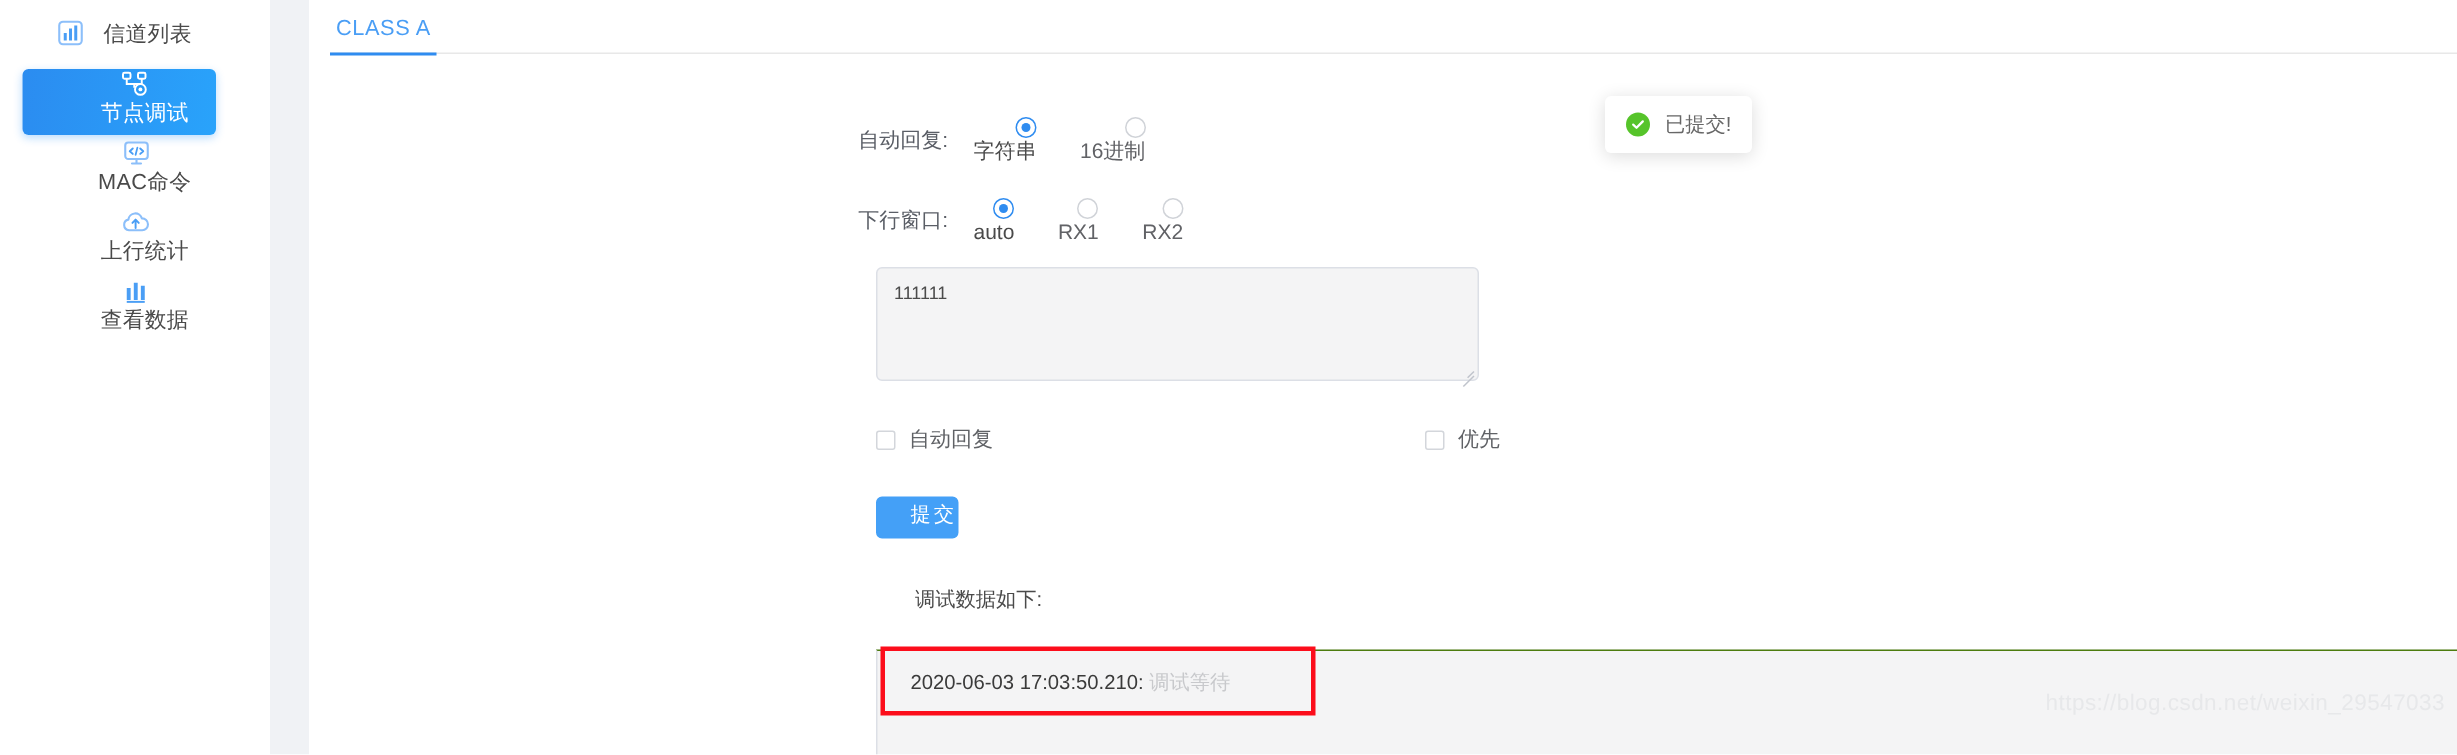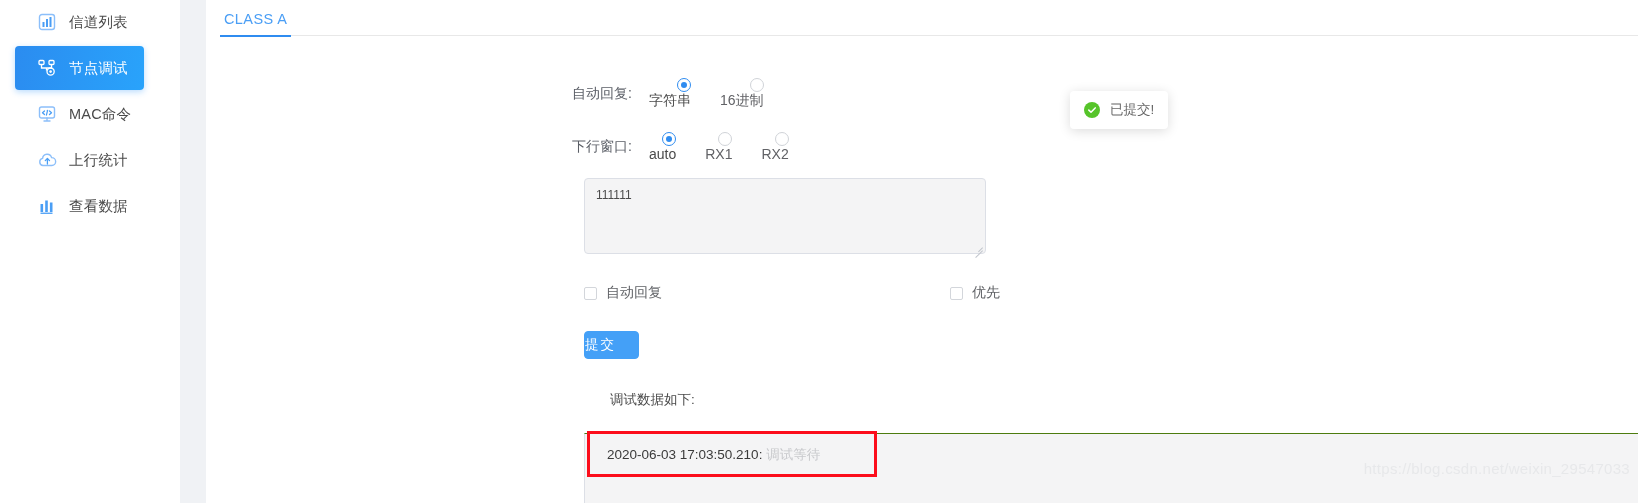--- a/index.html
+++ b/index.html
@@ -31,21 +31,21 @@
     position: relative;
     height: 44px;
     margin: 0 15px;
     display: flex;
     align-items: center;
     padding-left: 22px;
     border-radius: 4px;
     cursor: pointer;
     user-select: none;
   }
-  .nav-item + .nav-item { margin-top: 2px; }
+  .nav-item + .nav-item { margin-top: 2px; flex-direction: column; }
   .nav-item .nav-icon {
     width: 20px; height: 20px;
     display: inline-flex;
     align-items: center;
     justify-content: center;
     flex: 0 0 20px;
   }
   .nav-item .nav-label {
     margin-left: 12px;
     font-size: 14.5px;
@@ -208,26 +208,26 @@
   
   .submit-btn {
     position: absolute;
     left: 378px; top: 331px;
     width: 55px; height: 28px;
     background: #44a0f7;
     border: 1px solid #44a0f7;
     border-radius: 4px;
     color: #ffffff;
     font-size: 13.5px;
-    font-family: Liberation Serif, serif;
+    font-family: Liberation Mono, monospace;
     letter-spacing: 2px;
     cursor: pointer;
     padding: 0;
     line-height: 26px;
-    text-align: left;
+    text-align: right;
   }
 
   
   .debug-title {
     position: absolute;
     left: 404px; top: 391px;
     font-size: 13.5px;
     color: #4a4a4a;
   }
   .log-panel {
@@ -250,21 +250,21 @@
     position: absolute;
     left: 381px; top: 431px;
     width: 290px; height: 46px;
     border: 3px solid #fc0d1b;
     pointer-events: none;
   }
 
   
   .toast {
     position: absolute;
-    left: 864px; top: 91px;
+    left: 864px; top: 64px;
     height: 38px;
     min-width: 94px;
     background: #ffffff;
     border-radius: 4px;
     box-shadow: 0 2px 12px 0 rgba(0,0,0,.14);
     display: flex;
     align-items: center;
     padding: 0 14px;
   }
   .toast .tick {

